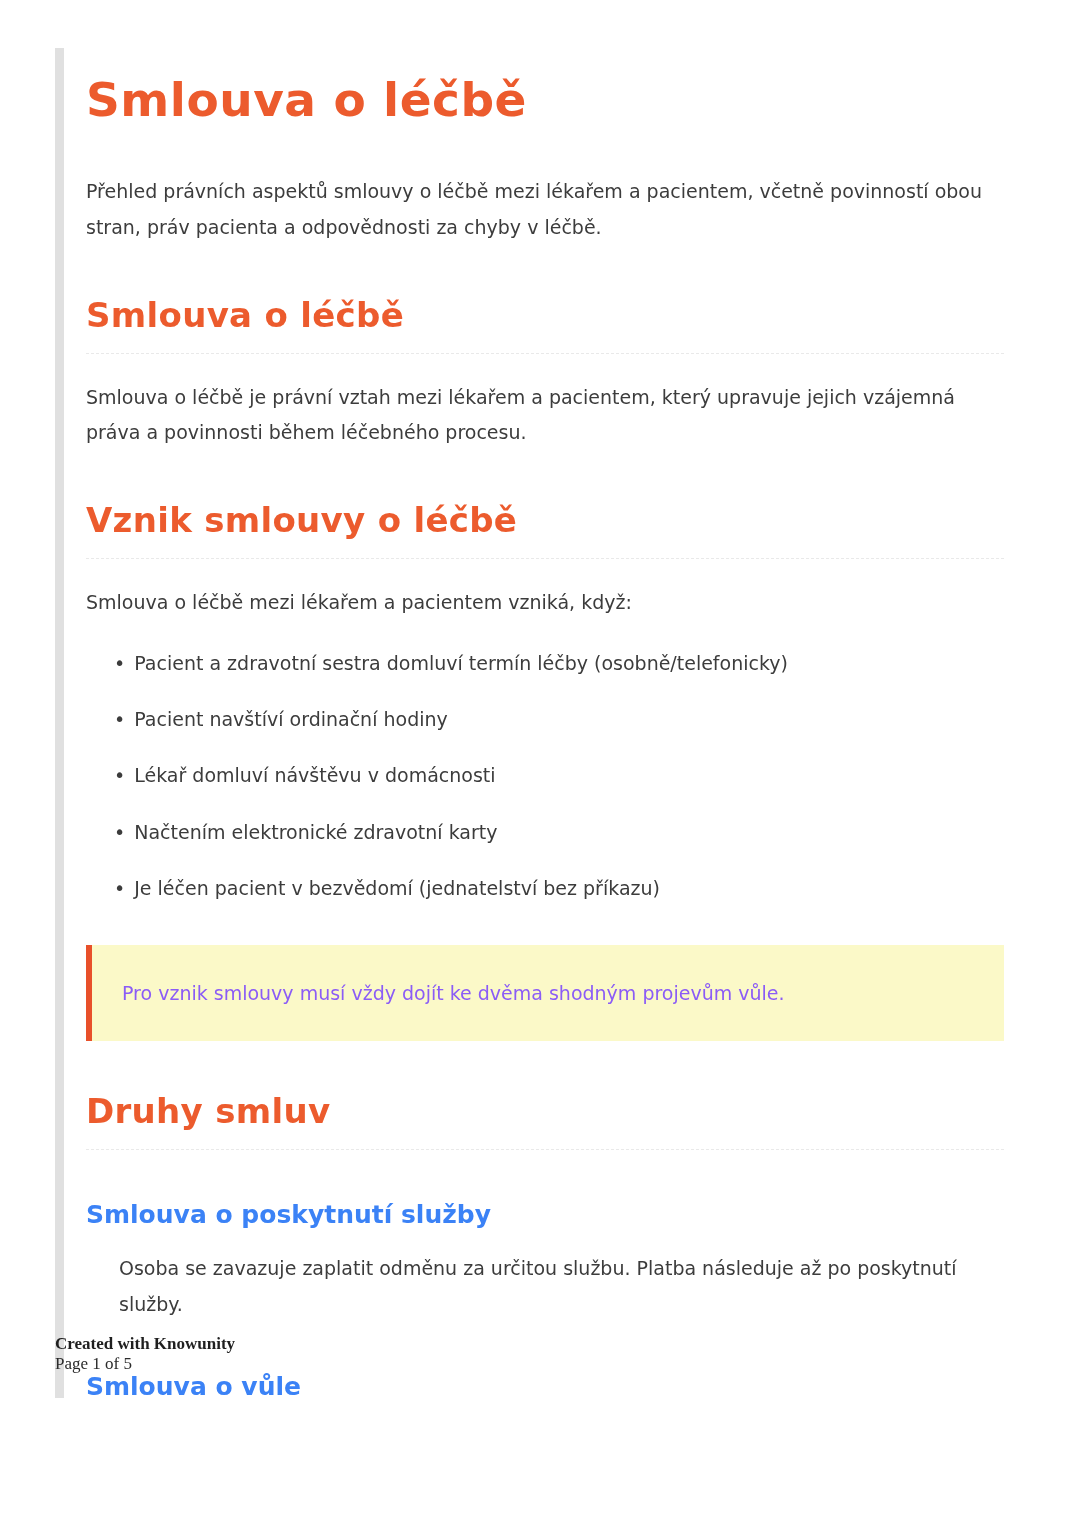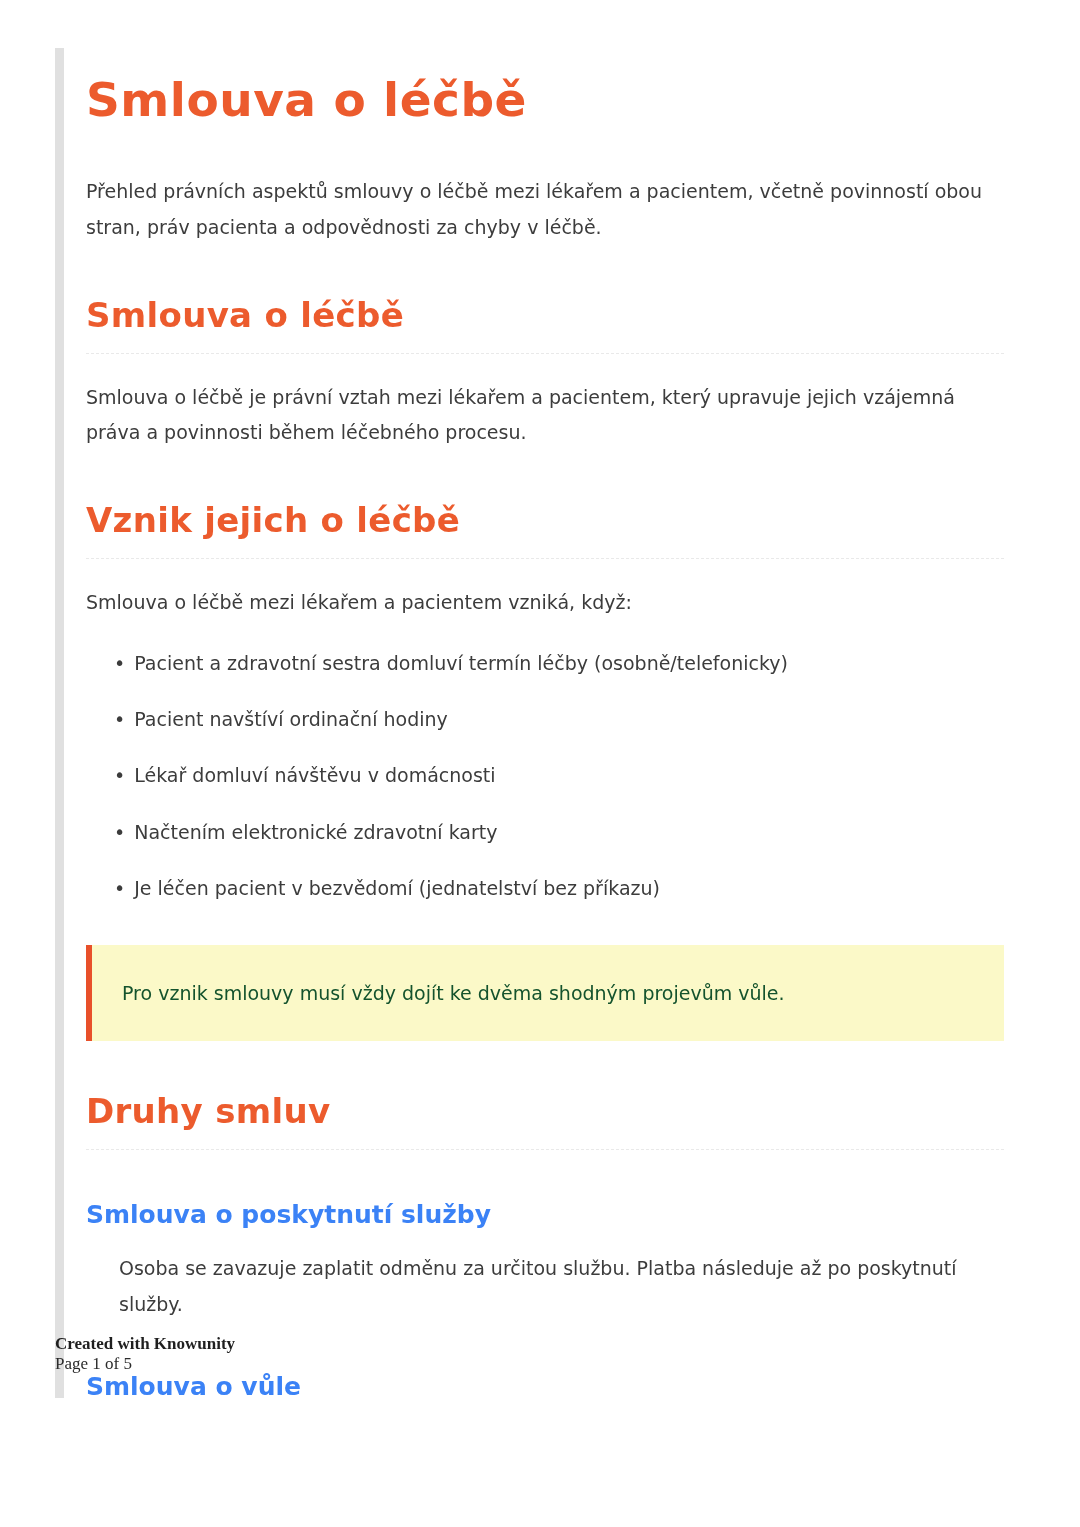--- a/index.html
+++ b/index.html
@@ -70,21 +70,21 @@
   .bullet-list li .bullet::before { content: "\2022"; }
   .callout {
     margin: 40px 0 14px 0;
     background: #fbf9c8;
     border-left: 6px solid #e8502a;
     padding: 33px 30px;
   }
   .callout p {
     font-size: 19px;
     line-height: 1.6;
-    color: #14532d;
+    color: #8b5cf6;
   }
   h3.sub-heading {
     font-size: 25px;
     font-weight: 700;
     color: #3b82f6;
     margin-top: 50px;
     margin-bottom: 22px;
   }
   p.indent {
     margin-left: 33px;
@@ -113,21 +113,21 @@
   <div class="accent-bar"></div>
 
   <div class="content">
     <h1 class="doc-title">Smlouva o léčbě</h1>
 
     <p class="body-text intro">Přehled právních aspektů smlouvy o léčbě mezi lékařem a pacientem, včetně povinností obou stran, práv pacienta a odpovědnosti za chyby v léčbě.</p>
 
     <h2 class="section-heading">Smlouva o léčbě</h2>
     <p class="body-text">Smlouva o léčbě je právní vztah mezi lékařem a pacientem, který upravuje jejich vzájemná práva a povinnosti během léčebného procesu.</p>
 
-    <h2 class="section-heading">Vznik jejich o léčbě</h2>
+    <h2 class="section-heading">Vznik smlouvy o léčbě</h2>
     <p class="body-text">Smlouva o léčbě mezi lékařem a pacientem vzniká, když:</p>
 
     <ul class="bullet-list">
       <li>
         <span class="bullet"></span>
         <span>Pacient a zdravotní sestra domluví termín léčby (osobně/telefonicky)</span>
       </li>
       <li>
         <span class="bullet"></span>
         <span>Pacient navštíví ordinační hodiny</span>

